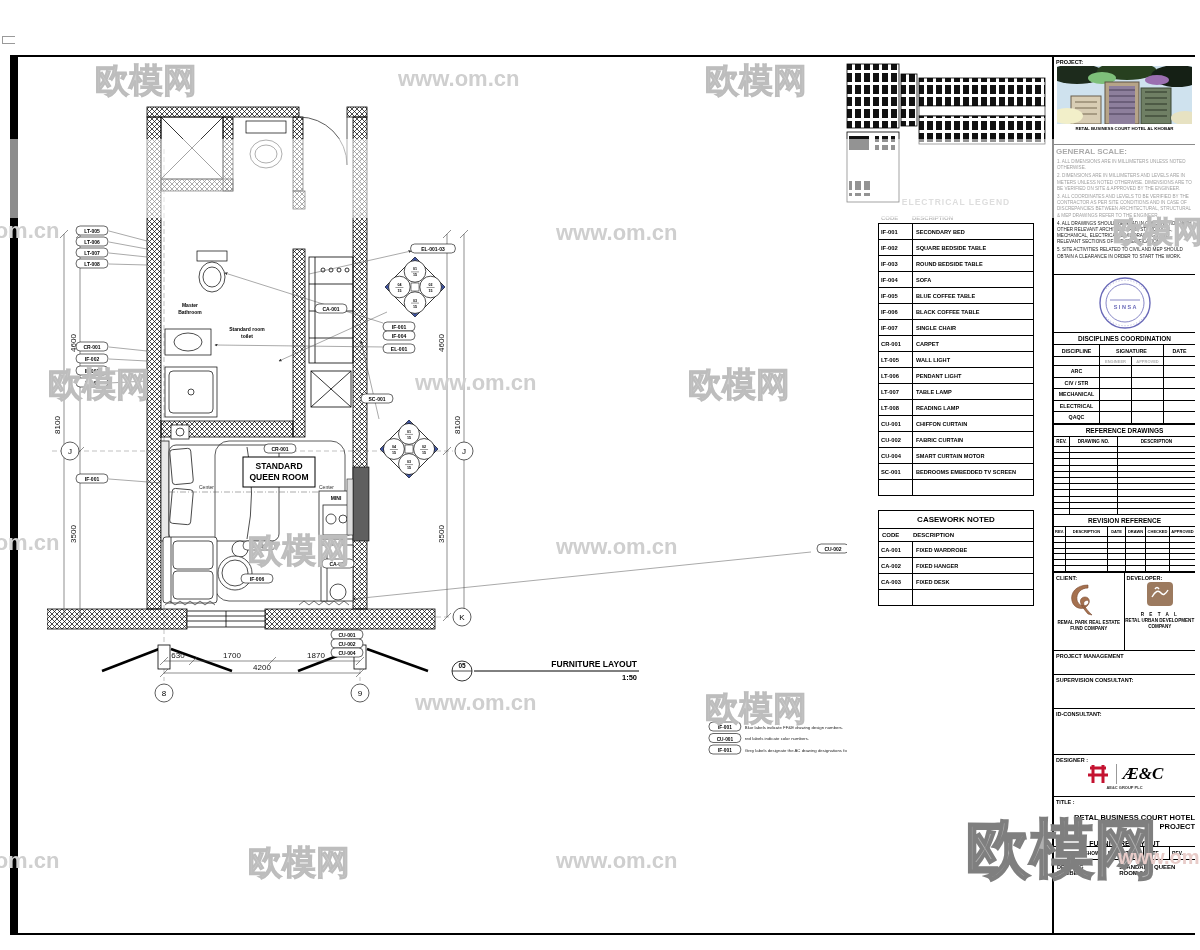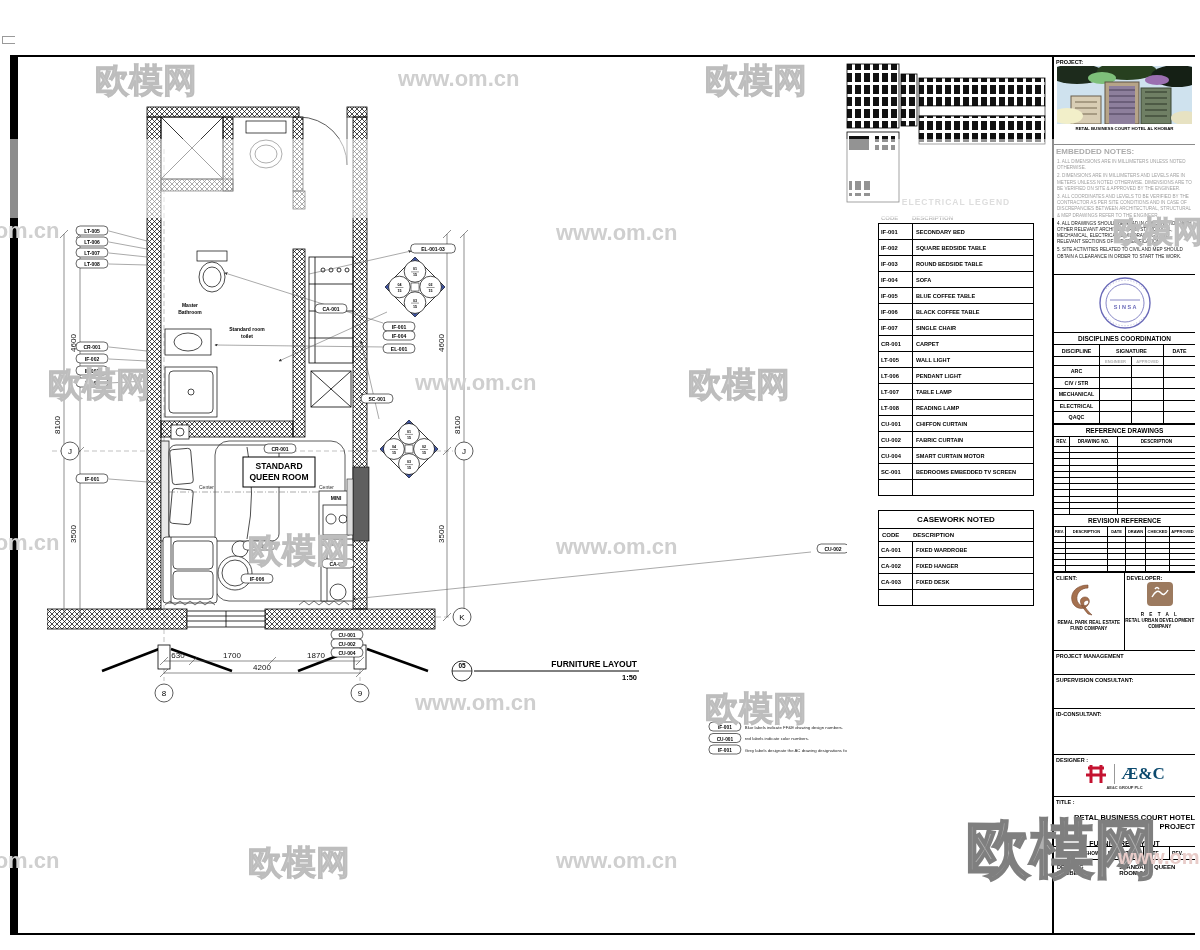--- a/index.html
+++ b/index.html
@@ -556,21 +556,21 @@
         <path d="M88,26 h22 M88,32 h22 M88,38 h22 M88,44 h22 M88,50 h22" stroke="#2c3626" stroke-width="1"></path>
         <rect x="14" y="30" width="30" height="28" fill="#d8cdb4" stroke="#6a5f4c" stroke-width="1"></rect>
         <path d="M18,36 h22 M18,42 h22 M18,48 h22" stroke="#776a52" stroke-width="1"></path>
         <ellipse cx="10" cy="50" rx="16" ry="8" fill="#f2efc9"></ellipse>
         <ellipse cx="128" cy="52" rx="14" ry="7" fill="#e7e2c2"></ellipse>
       </svg>
       <div class="logo-name" style="font-size:4.4px;">RETAL BUSINESS COURT HOTEL AL KHOBAR</div>
     </div>
 
     <div class="sec" style="height:130px;">
-      <div class="gn-title">EMBEDDED NOTES:</div>
+      <div class="gn-title">GENERAL SCALE:</div>
       <div class="gnotes" id="gnotes">
             <div>1. ALL DIMENSIONS ARE IN MILLIMETERS UNLESS NOTED OTHERWISE.</div>
             <div>2. DIMENSIONS ARE IN MILLIMETERS AND LEVELS ARE IN METERS UNLESS NOTED OTHERWISE. DIMENSIONS ARE TO BE VERIFIED ON SITE &amp; APPROVED BY THE ENGINEER.</div>
             <div>3. ALL COORDINATES AND LEVELS TO BE VERIFIED BY THE CONTRACTOR AS PER SITE CONDITIONS AND IN CASE OF DISCREPANCIES BETWEEN ARCHITECTURAL, STRUCTURAL &amp; MEP DRAWINGS REFER TO THE ENGINEER.</div>
             <div>4. ALL DRAWINGS SHOULD BE READ IN CONJUNCTION WITH OTHER RELEVANT ARCHITECTURAL, STRUCTURAL, MECHANICAL, ELECTRICAL, CIVIL DRAWINGS AND RELEVANT SECTIONS OF THE SPECIFICATION.</div>
             <div>5. SITE ACTIVITIES RELATED TO CIVIL AND MEP SHOULD OBTAIN A CLEARANCE IN ORDER TO START THE WORK.</div>
           </div>
     </div>
 
     <div class="sec" style="height:58px;">
@@ -811,21 +811,21 @@
       <div style="display:flex;align-items:center;justify-content:center;gap:6px;">
         <svg width="24" height="22">
           <g stroke="#c41230" stroke-width="3">
             <line x1="4" y1="5" x2="20" y2="5"></line>
             <line x1="2" y1="12" x2="22" y2="12"></line>
             <line x1="7" y1="2" x2="7" y2="20"></line>
             <line x1="17" y1="2" x2="17" y2="20"></line>
           </g>
         </svg>
         <div style="width:1px;height:20px;background:#999;"></div>
-        <div style="font-family:'Liberation Serif',serif;font-weight:bold;font-size:17px;color:#0c4a6e;">Æ&amp;C</div>
+        <div style="font-family:'Liberation Serif',serif;font-weight:bold;font-style:italic;font-size:17px;color:#000000;">Æ&amp;C</div>
       </div>
       <div class="logo-name" style="font-size:4px;color:#333;">AE&amp;C GROUP PLC</div>
     </div>
 
     <div class="sec" style="height:50px;">
       <div class="slabel">TITLE :</div>
       <div class="doc-title1">RETAL BUSINESS COURT HOTEL PROJECT</div>
       <div class="doc-title2">FURNITURE LAYOUT</div>
     </div>
 

